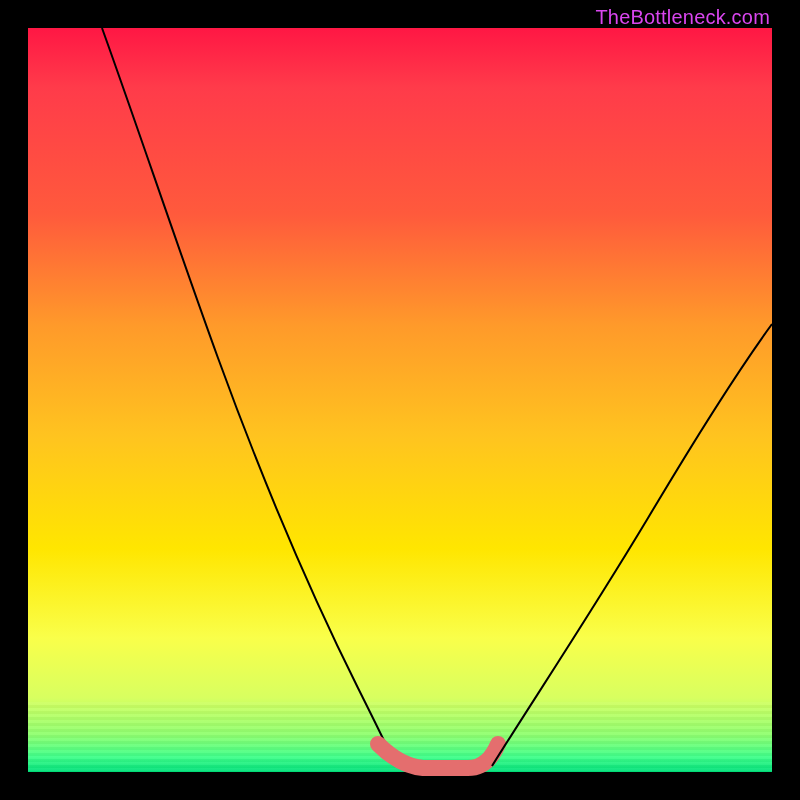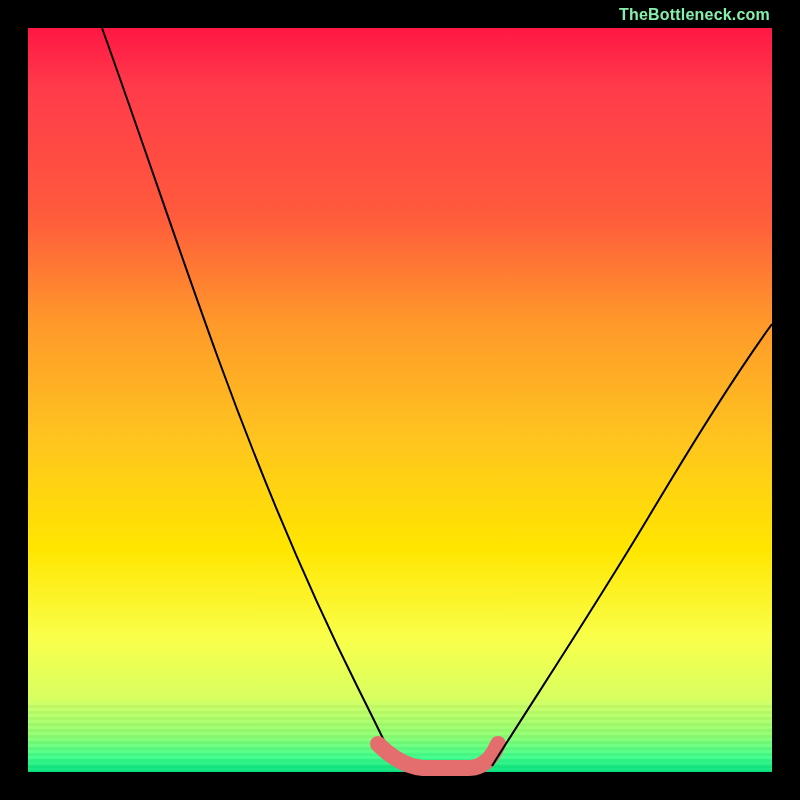--- a/index.html
+++ b/index.html
@@ -54,23 +54,23 @@
       rgba(255,255,255,0.05) 3px,
       rgba(0,0,0,0.03) 3px,
       rgba(0,0,0,0.03) 6px
     );
     pointer-events: none;
   }
   .watermark {
     position: absolute;
     top: 6px;
     right: 30px;
-    color: #86efac;
-    font-size: 16px;
-    font-weight: 700;
+    color: #d946ef;
+    font-size: 20px;
+    font-weight: 400;
     letter-spacing: 0.2px;
     pointer-events: none;
   }
   svg.curves {
     position: absolute;
     top: 0;
     left: 0;
     width: 744px;
     height: 744px;
     overflow: visible;

